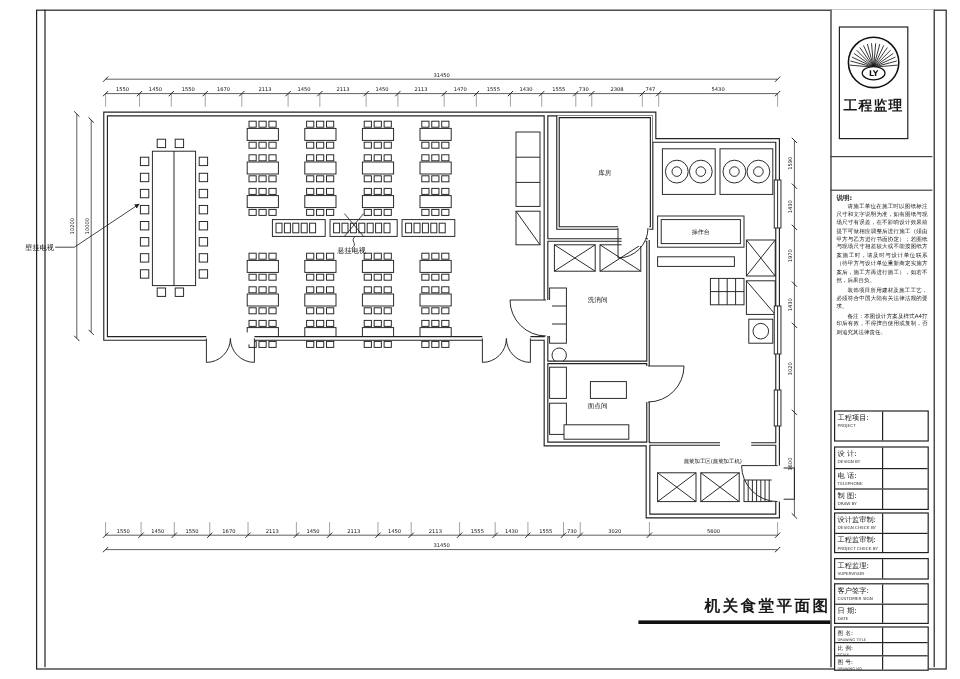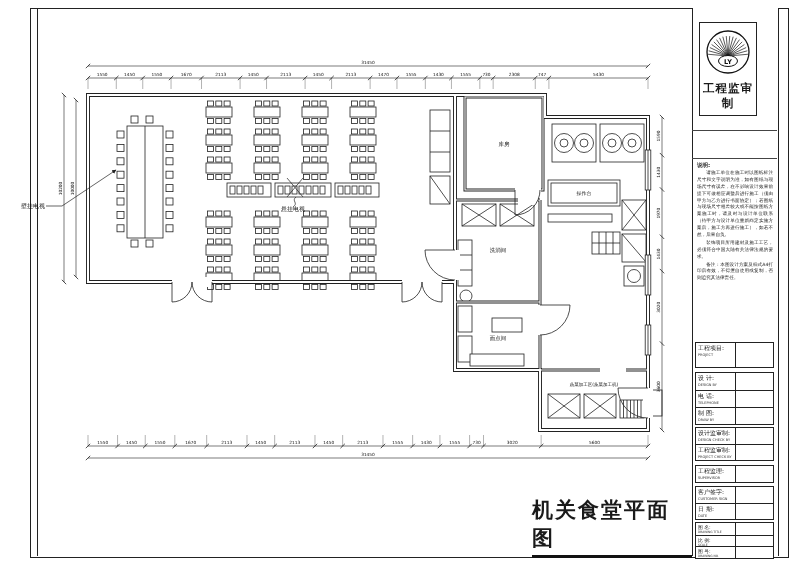--- a/index.html
+++ b/index.html
@@ -4,22 +4,22 @@
 <style>
   html,body{margin:0;padding:0;background:#fff;width:800px;height:566px;overflow:hidden;
     font-family:"DejaVu Sans",sans-serif;color:#1a1a1a;}
   .abs{position:absolute;}
   
   #frame-outer{left:30px;top:8px;width:757px;height:548px;border:1px solid #222;}
   #frame-left2{left:37px;top:8px;width:0;height:548px;border-left:1px solid #222;}
   
   #plan-svg{left:0;top:0;}
   
-  #drawing-title{left:532px;top:496px;width:160px;text-align:left;
-    font-family:"DejaVu Serif",serif;font-weight:bold;font-size:21px;letter-spacing:2px;
+  #drawing-title{left:532px;top:496px;width:160px;text-align:right;
+    font-family:"DejaVu Serif",serif;font-weight:bold;font-size:13px;letter-spacing:2px;
     border-bottom:3px solid #111;padding-bottom:3px;}
   
   #titleblock{left:692px;top:8px;width:85px;height:548px;border-left:1px solid #222;border-right:1px solid #222;background:#fff;}
   .tb-sep{position:absolute;left:692px;width:85px;border-top:1px solid #444;}
   #logo-box{left:699px;top:22px;width:58px;height:94px;border:1px solid #222;text-align:center;padding-top:5px;box-sizing:border-box;}
   #company-name{font-size:11.5px;font-weight:bold;letter-spacing:1px;margin-top:1px;font-family:"DejaVu Serif",serif;}
   #notes{left:697px;top:162px;width:76px;}
   #notes .nh{font-size:5.5px;font-weight:bold;margin-bottom:1px;}
   #notes p{font-size:4.6px;line-height:1.5;margin:1px 0;text-indent:2em;text-align:justify;}
   .tb-group{position:absolute;left:695px;width:79px;border:1px solid #222;background:#fff;box-sizing:border-box;}
@@ -552,21 +552,21 @@
       <line x1="24" y1="28" x2="32.452365234813996" y2="9.873844259267003" stroke="#111" stroke-width="0.7"></line>
       <line x1="24" y1="28" x2="35.471528727020925" y2="11.616959114220165" stroke="#111" stroke-width="0.7"></line>
       <line x1="24" y1="28" x2="38.14213562373095" y2="13.857864376269045" stroke="#111" stroke-width="0.7"></line>
       <line x1="24" y1="28" x2="40.383040885779835" y2="16.52847127297907" stroke="#111" stroke-width="0.7"></line>
       <line x1="24" y1="28" x2="42.126155740733" y2="19.547634765186" stroke="#111" stroke-width="0.7"></line>
       <line x1="24" y1="28" x2="43.31851652578136" y2="22.823619097949585" stroke="#111" stroke-width="0.7"></line>
       <line x1="24" y1="28" x2="43.92389396183491" y2="26.256885145046834" stroke="#111" stroke-width="0.7"></line>
       <ellipse cx="24" cy="33" rx="9.5" ry="5.5" fill="#fff" stroke="#111" stroke-width="1"></ellipse>
       <text x="24" y="35.5" font-size="6.5" text-anchor="middle" font-weight="bold">LY</text>
     </svg>
-  <div id="company-name">工程监审制</div>
+  <div id="company-name">工程监理</div>
 </div>
 
 <div class="abs" id="notes">
   <div class="nh">说明:</div>
   <p>请施工单位在施工时以图纸标注尺寸和文字说明为准，如有图纸与现场尺寸有误差，在不影响设计效果前提下可做相应调整后进行施工（须由甲方与乙方进行书面协定）；若图纸与现场尺寸相差较大或不能按图纸方案施工时，请及时与设计单位联系（待甲方与设计单位重新商定实施方案后，施工方再进行施工），如若不然，后果自负。</p>
   <p>装饰项目所用建材及施工工艺，必须符合中国大陆有关法律法规的要求。</p>
   <p>备注：本图设计方案及样式A4打印后有效，不得擅自使用或复制，否则追究其法律责任。</p>
 </div>
 
 <div class="tb-group g-a" style="top:342px">

